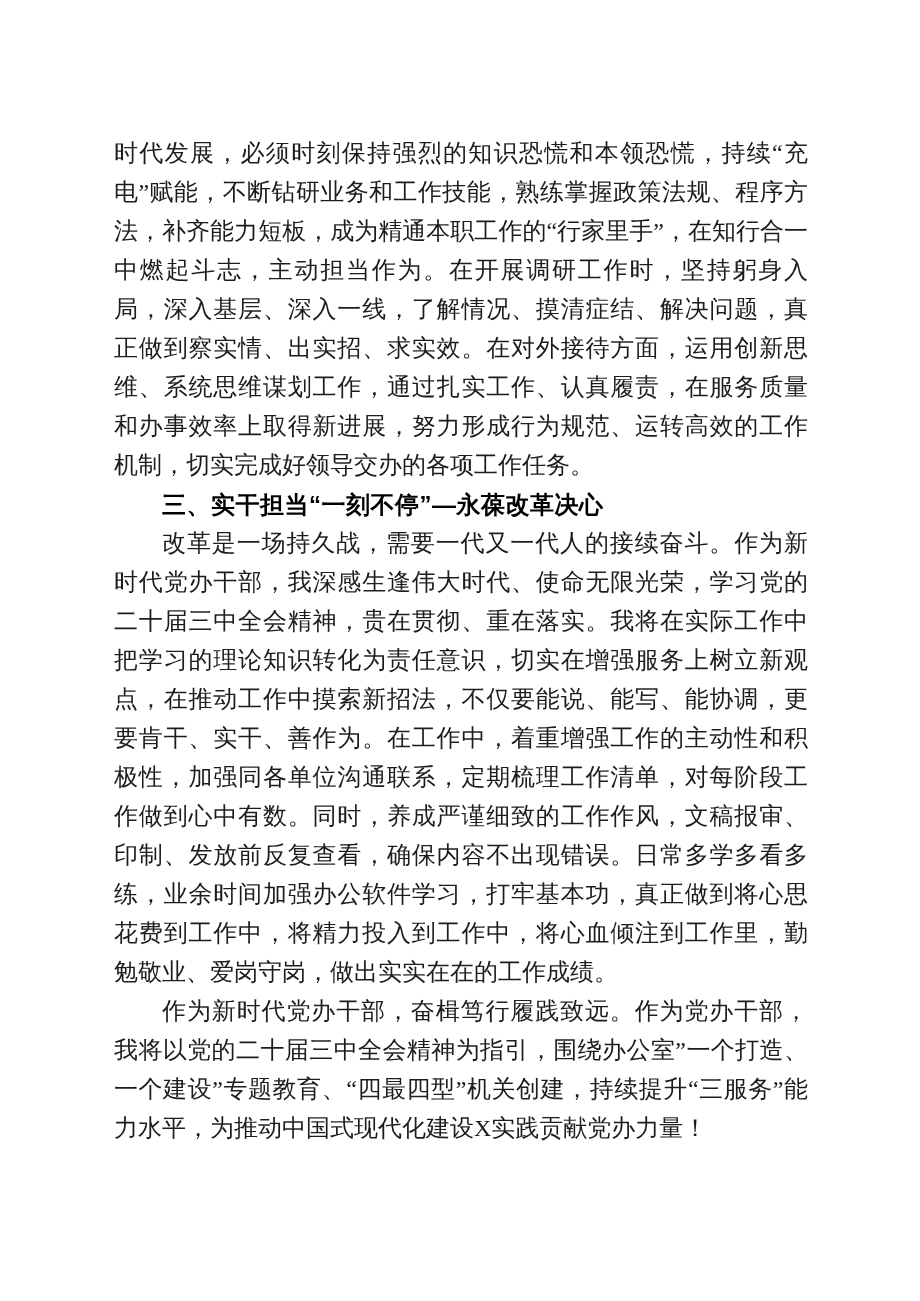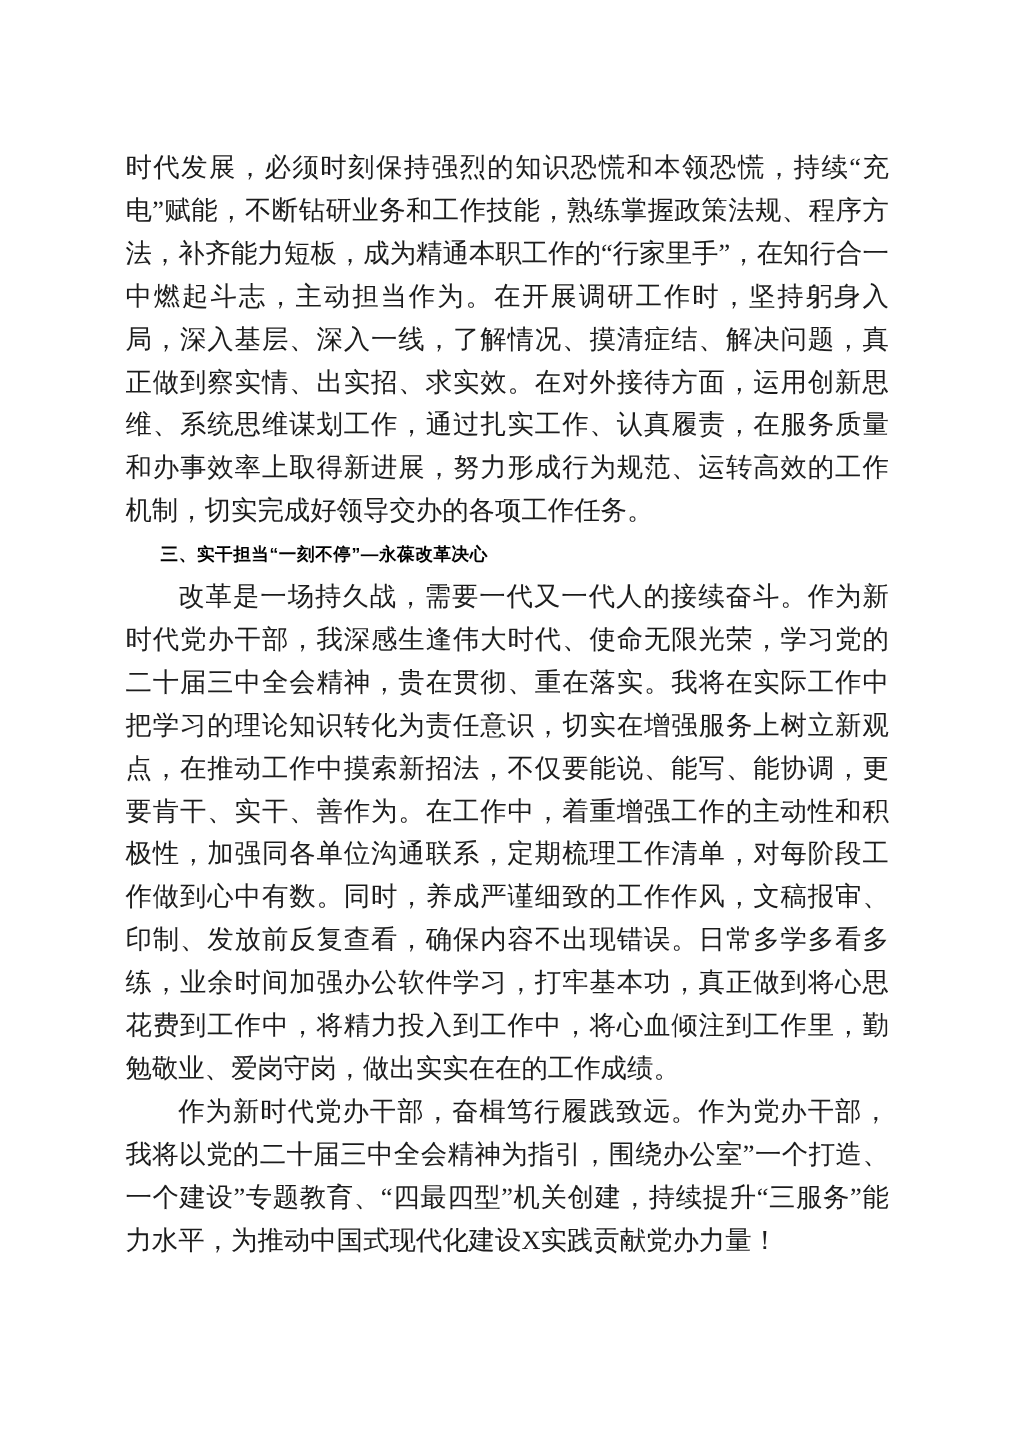--- a/index.html
+++ b/index.html
@@ -27,21 +27,21 @@
   p.body {
     font-size: 24px;
     line-height: 39px;
     text-align: justify;
     text-justify: inter-ideograph;
   }
   p.indent {
     text-indent: 2em;
   }
   p.heading {
-    font-size: 16px;
+    font-size: 24px;
     line-height: 39px;
     font-family: "Liberation Sans", "DejaVu Sans", sans-serif;
     font-weight: 700;
     color: #000000;
     text-indent: 2em;
     letter-spacing: 0.5px;
   }
 </style>
 </head>
 <body>

